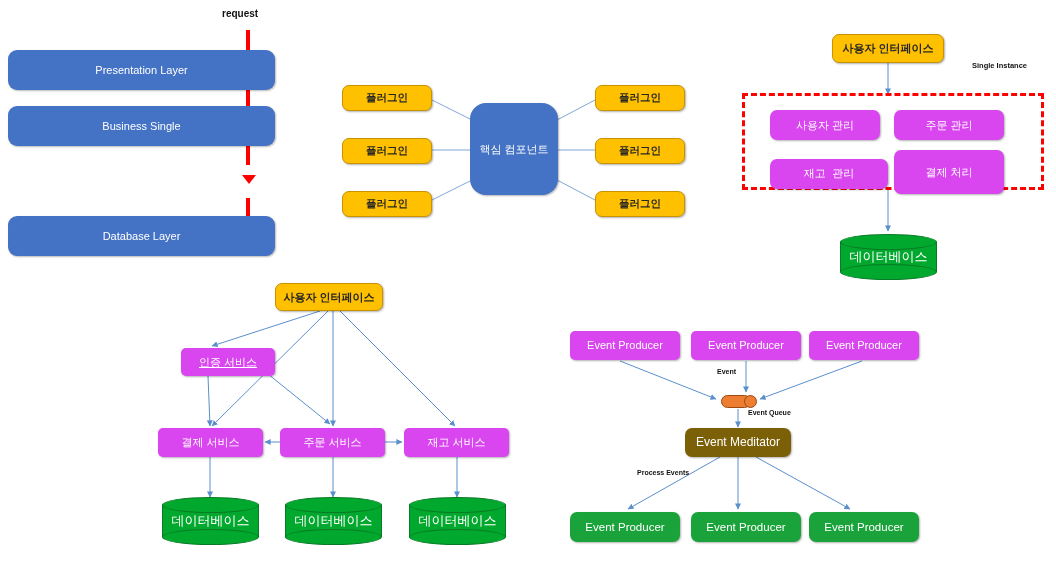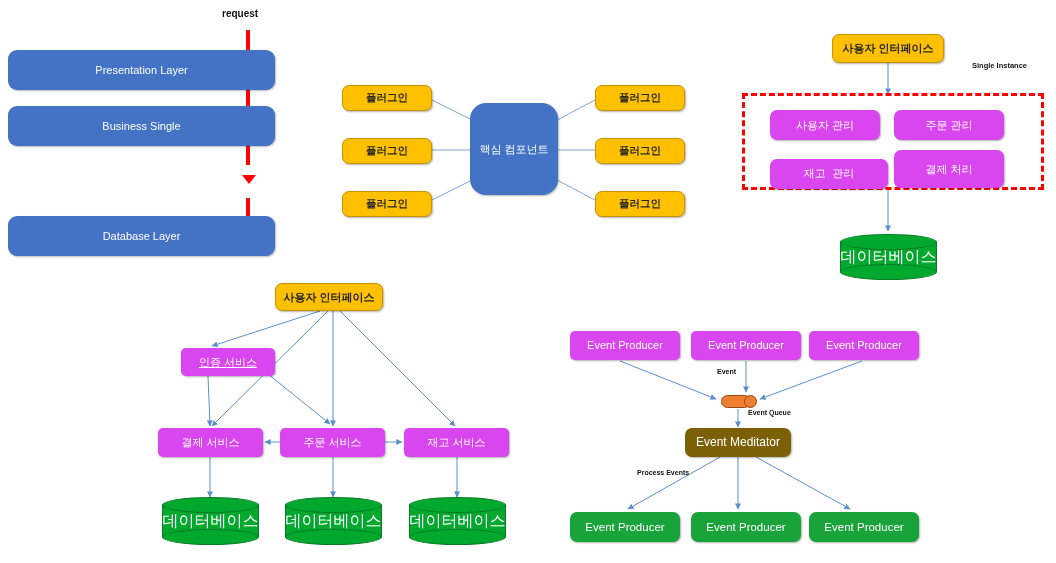--- a/index.html
+++ b/index.html
@@ -38,21 +38,21 @@
 
   
   .cyl{position:absolute;box-sizing:border-box;}
   .cyl .body{position:absolute;left:0;right:0;top:8px;bottom:8px;background:#00A82D;
              border-left:1px solid #0a7a25;border-right:1px solid #0a7a25;}
   .cyl .top{position:absolute;left:0;right:0;top:0;height:16px;border-radius:50%;
             background:#00A82D;border:1px solid #0a7a25;box-sizing:border-box;}
   .cyl .bot{position:absolute;left:0;right:0;bottom:0;height:16px;border-radius:50%;
             background:#00A82D;border:1px solid #0a7a25;box-sizing:border-box;}
   .cyl .lbl{position:absolute;left:0;right:0;top:0;bottom:0;display:flex;align-items:center;
-            justify-content:center;color:#fff;font-size:16px;z-index:3;}
+            justify-content:center;color:#fff;font-size:13px;z-index:3;}
 
   
   .qcyl{position:absolute;}
   .qcyl .qbody{position:absolute;left:0;right:6px;top:0;bottom:0;background:#ED7D31;
                border:1px solid #9c4a12;border-radius:7px;box-sizing:border-box;}
   .qcyl .qcap{position:absolute;right:0;top:0;width:13px;height:100%;border-radius:50%;
               background:#ED7D31;border:1px solid #9c4a12;box-sizing:border-box;}
 
   
   .dashed{position:absolute;border:3px dashed #FF0000;box-sizing:border-box;}
@@ -151,21 +151,21 @@
 
   <div class="box uibox" style="left:832px;top:34px;width:112px;height:29px;">사용자 인터페이스</div>
 
   <div class="lab sm" style="left:972px;top:61px;">Single Instance</div>
 
   <div class="dashed" style="left:742px;top:93px;width:302px;height:97px;"></div>
 
   <div class="box bluebox" style="left:770px;top:110px;width:110px;height:30px;">사용자 관리</div>
   <div class="box bluebox" style="left:894px;top:110px;width:110px;height:30px;">주문 관리</div>
   <div class="box bluebox" style="left:770px;top:159px;width:118px;height:30px;font-family:Liberation Mono, monospace;">재고 관리</div>
-  <div class="box bluebox" style="left:894px;top:150px;width:110px;height:38px;">결제 처리</div>
+  <div class="box bluebox" style="left:894px;top:150px;width:110px;height:44px;">결제 처리</div>
 
   <div class="cyl" style="left:840px;top:234px;width:97px;height:46px;">
     <div class="body"></div>
     <div class="bot"></div>
     <div class="top"></div>
     <div class="lbl">데이터베이스</div>
   </div>
 
   <div class="box uibox" style="left:275px;top:283px;width:108px;height:28px;">사용자 인터페이스</div>
 

